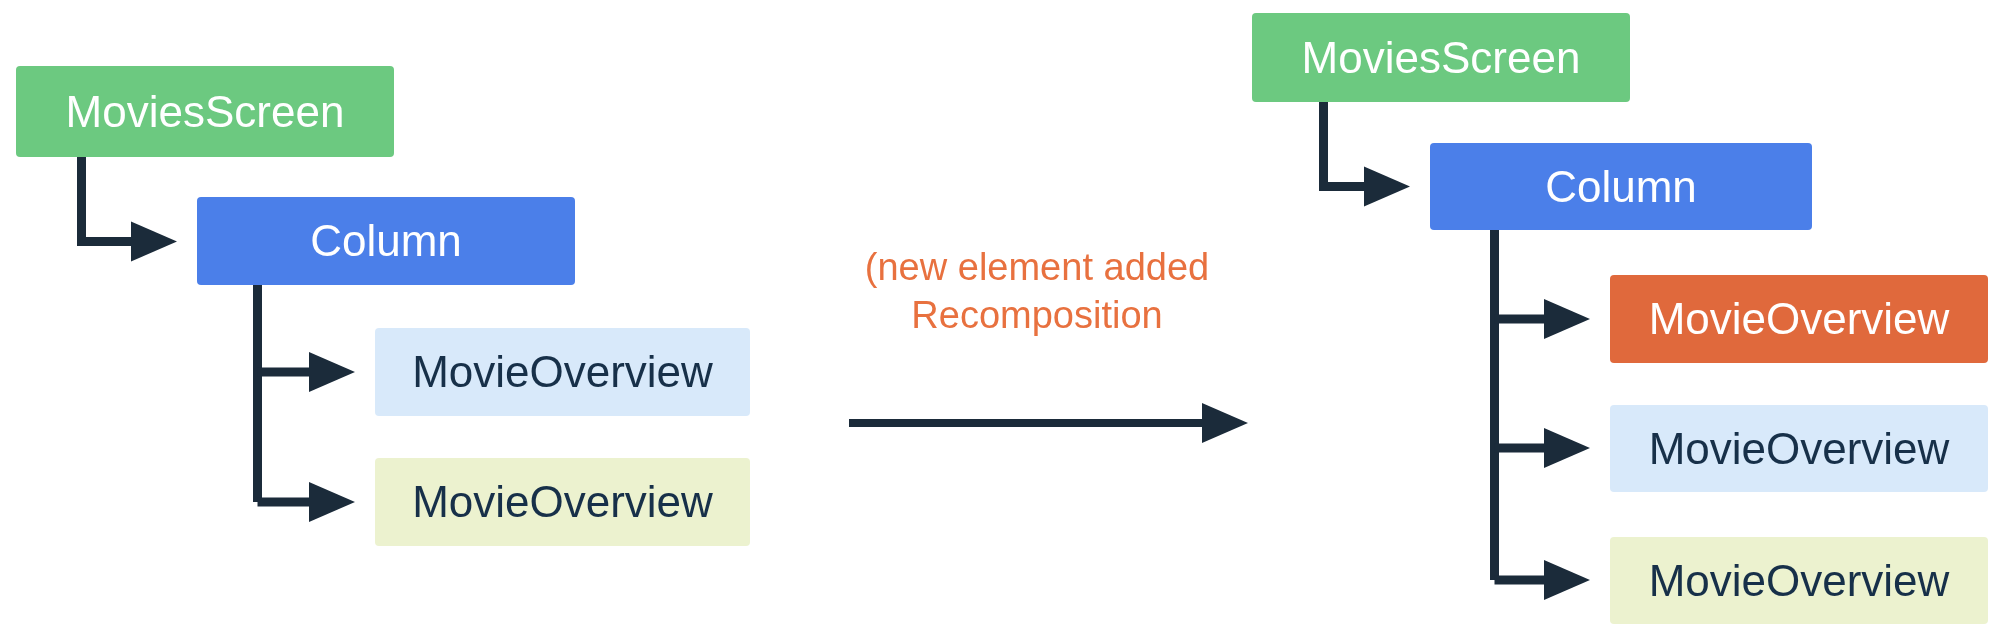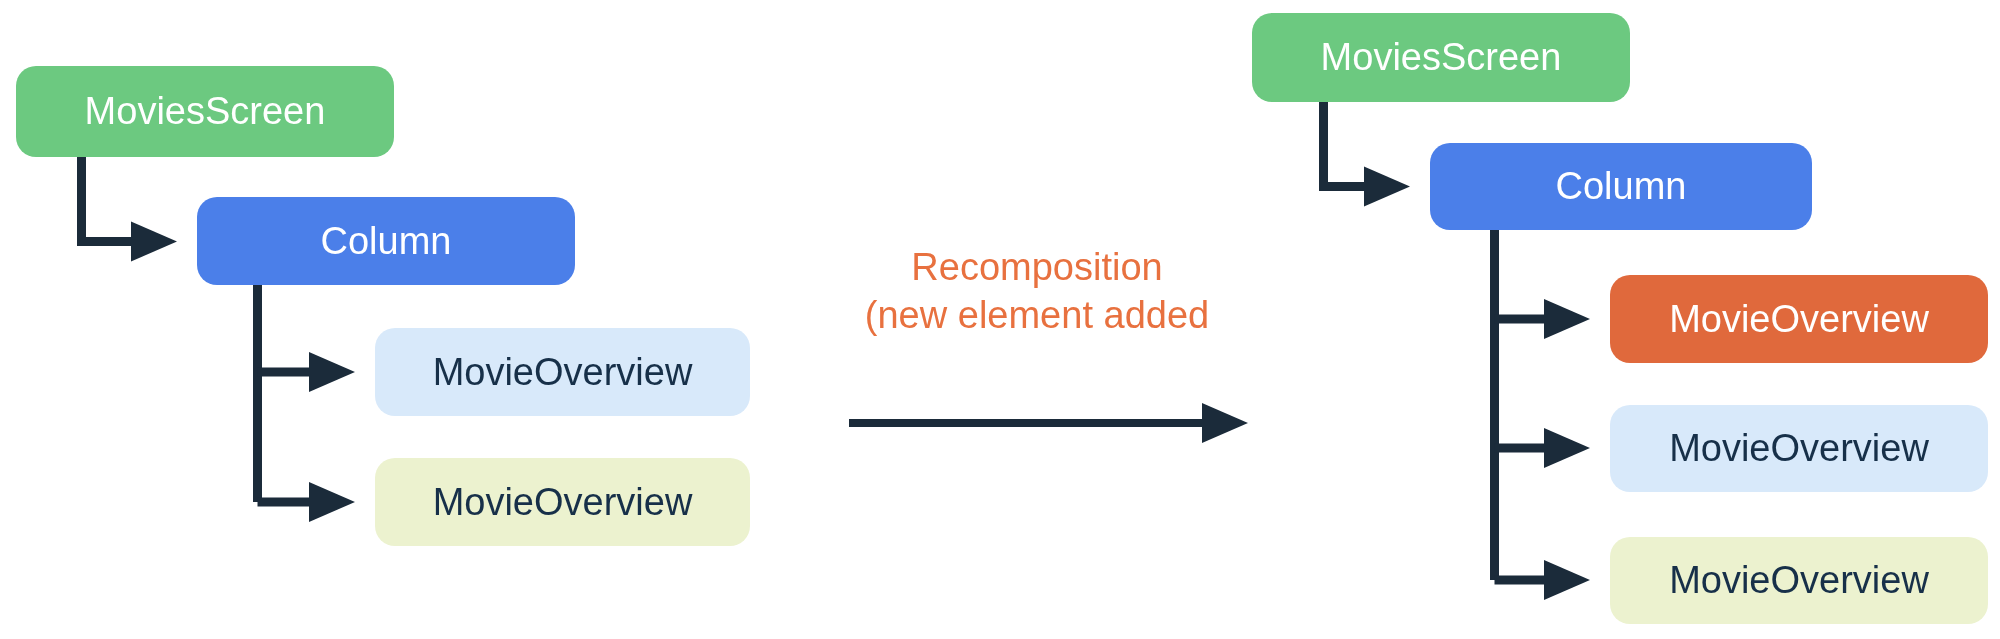--- a/index.html
+++ b/index.html
@@ -34,22 +34,22 @@
     stroke-width:8;
     fill:none;
   }
   .arrowhead{
     fill:var(--connector);
     stroke:none;
   }
   .node{
     position:absolute;
     display:flex;align-items:center;justify-content:center;
-    border-radius:20px;
-    font-size:38px;
+    border-radius:4px;
+    font-size:44px;
     letter-spacing:0px;
     white-space:nowrap;
   }
   .node.green{background:var(--green);color:#fff;}
   .node.blue{background:var(--blue);color:#fff;text-align:right;}
   .node.orange{background:var(--orange);color:#fff;}
   .node.lightblue{background:var(--light_blue);color:var(--dark_text);}
   .node.paleyellow{background:var(--pale_yellow);color:var(--dark_text);}
   .annotation{
     position:absolute;
@@ -94,22 +94,22 @@
 
   <div class="node green" style="left:16px;top:66px;width:378px;height:91px;">MoviesScreen</div>
 
   <div class="node blue" style="left:197px;top:197px;width:378px;height:88px;">Column</div>
 
   <div class="node lightblue" style="left:375px;top:328px;width:375px;height:88px;">MovieOverview</div>
 
   <div class="node paleyellow" style="left:375px;top:458px;width:375px;height:88px;">MovieOverview</div>
 
   <div class="annotation">
+    <div>(new element added</div>
     <div>Recomposition</div>
-    <div>(new element added</div>
   </div>
 
   <div class="node green" style="left:1252px;top:13px;width:378px;height:89px;">MoviesScreen</div>
 
   <div class="node blue" style="left:1430px;top:143px;width:382px;height:87px;">Column</div>
 
   <div class="node orange" style="left:1610px;top:275px;width:378px;height:88px;">MovieOverview</div>
 
   <div class="node lightblue" style="left:1610px;top:405px;width:378px;height:87px;">MovieOverview</div>
 

